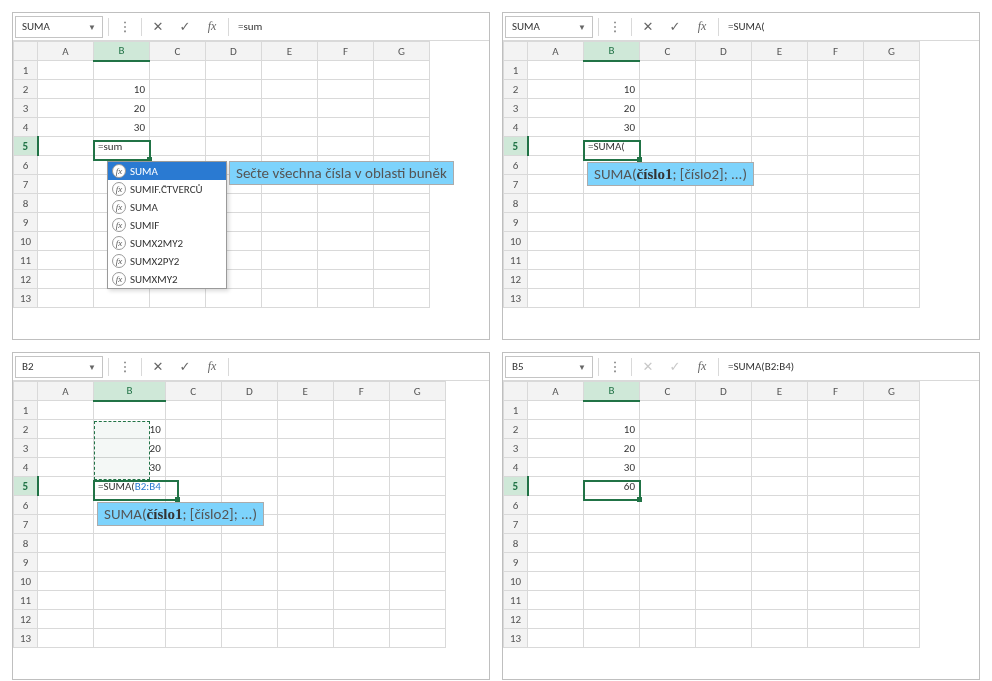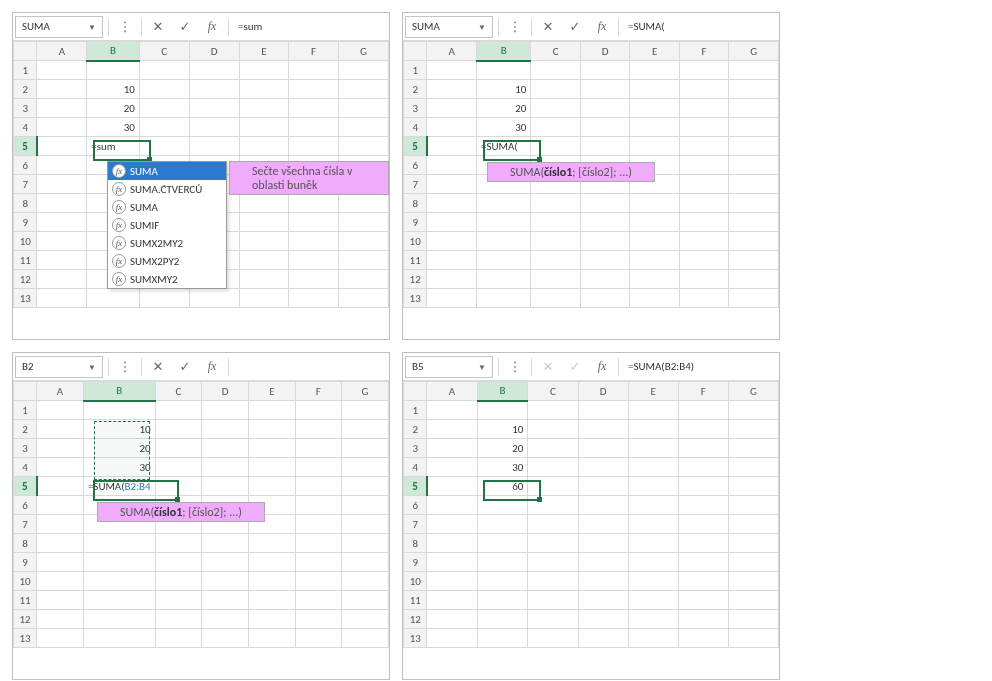--- a/index.html
+++ b/index.html
@@ -5,21 +5,21 @@
 * { box-sizing: border-box; }
 body {
   margin: 0;
   padding: 12px;
   background: #fff;
   font-family: "Segoe UI", Calibri, sans-serif;
   font-size: 11px;
   color: #333;
 }
 .grid2x2 {
-  width: 768px;
+  width: 968px;
   display: grid;
   grid-template-columns: 1fr 1fr;
   grid-template-rows: 328px 328px;
   gap: 12px;
 }
 .panel {
   border: 1px solid #bfbfbf;
   background: #fff;
   position: relative;
   overflow: hidden;
@@ -141,27 +141,27 @@
 .fxicon{
   width:14px;height:14px;border:1px solid #9a9a9a;border-radius:50%;
   display:inline-flex;align-items:center;justify-content:center;
   font-size:9px; font-style:italic; color:#555;background:#fff;
   font-family:"Times New Roman",serif;
 }
 .acitem.sel .fxicon{ background:#fff; }
 
 .tooltip {
   position:absolute;
-  background:#f0abfc;
+  background:#7dd3fc;
   border:1px solid #ababab;
-  font-size:12px;
-  padding:2px 22px;
+  font-size:15px;
+  padding:2px 6px;
   color:#555;
 }
-.tooltip b{color:#333;}
+.tooltip b{color:#333;font-family:Liberation Serif, serif;}
 
 .formula-blue { color:#2a7ad2; }
 </style>
 </head>
 <body>
 
 <div class="grid2x2">
 
 <div class="panel">
   <div class="fbar">
@@ -334,21 +334,21 @@
     </tbody>
         </table>
     <div class="active-cell" style="left:80px; top:99px; width:58px; height:21px;"></div>
     <div class="acbox" style="left:94px; top:120px; width:120px;">
       <div class="acitem sel">
             <span class="fxicon">fx</span>
             <span>SUMA</span>
           </div>
       <div class="acitem">
             <span class="fxicon">fx</span>
-            <span>SUMA.ČTVERCŮ</span>
+            <span>SUMIF.ČTVERCŮ</span>
           </div>
       <div class="acitem">
             <span class="fxicon">fx</span>
             <span>SUMA</span>
           </div>
       <div class="acitem">
             <span class="fxicon">fx</span>
             <span>SUMIF</span>
           </div>
       <div class="acitem">

